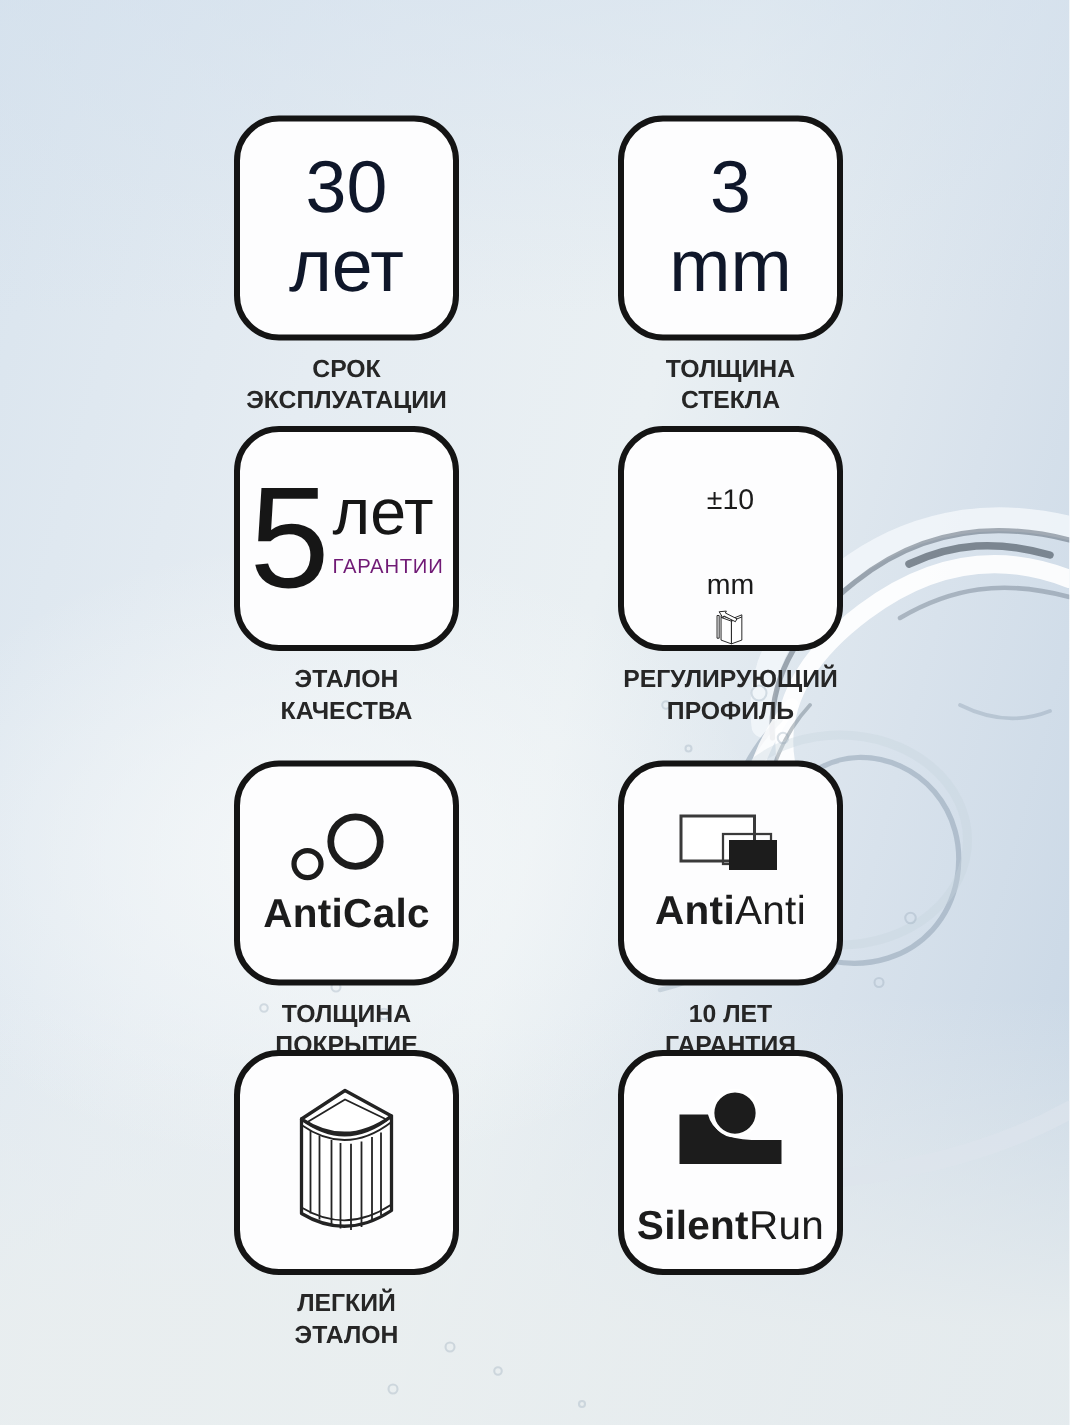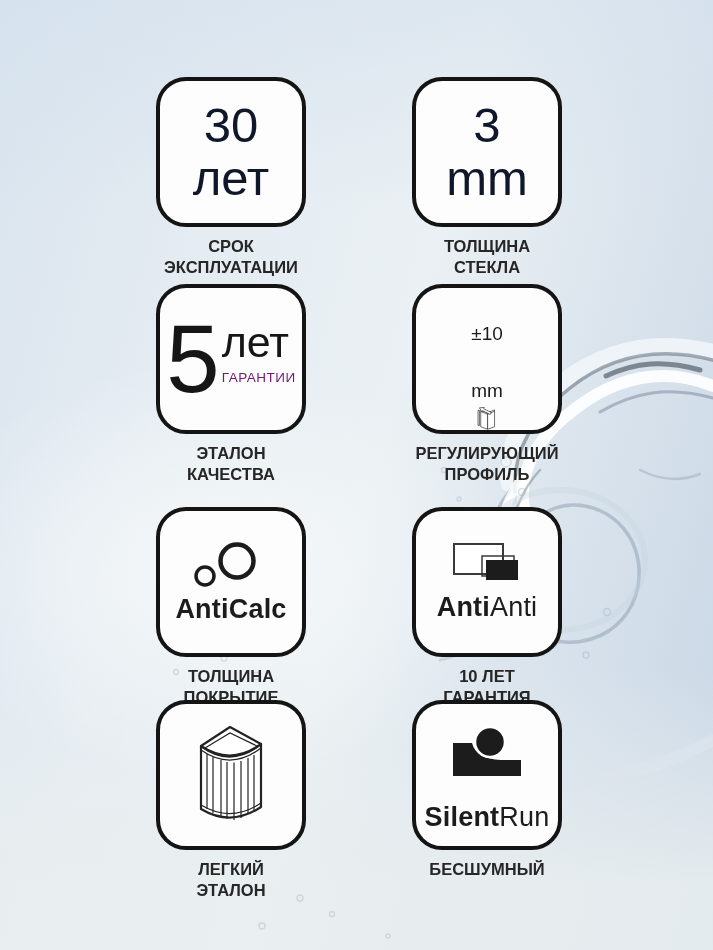--- a/index.html
+++ b/index.html
@@ -212,17 +212,16 @@
         <svg width="84" height="64" viewBox="0 0 84 64">
           <path d="M8,25 L27,25 Q31,41 56,42 L76,42 L76,58 L8,58 Z" fill="#1c1c1c"></path>
           <circle cx="45" cy="24" r="15" fill="#1c1c1c" stroke="#ffffff" stroke-width="2.5"></circle>
         </svg>
       </div>
       <div class="brand" style="margin-top:20px">
         <span class="bold">Silent</span><span>Run</span>
       </div>
     </div>
     <div class="caption">
-      <div>БЕСШУМНЫЙ</div>
     </div>
   </div>
 
 </div>
 
 </body></html>

